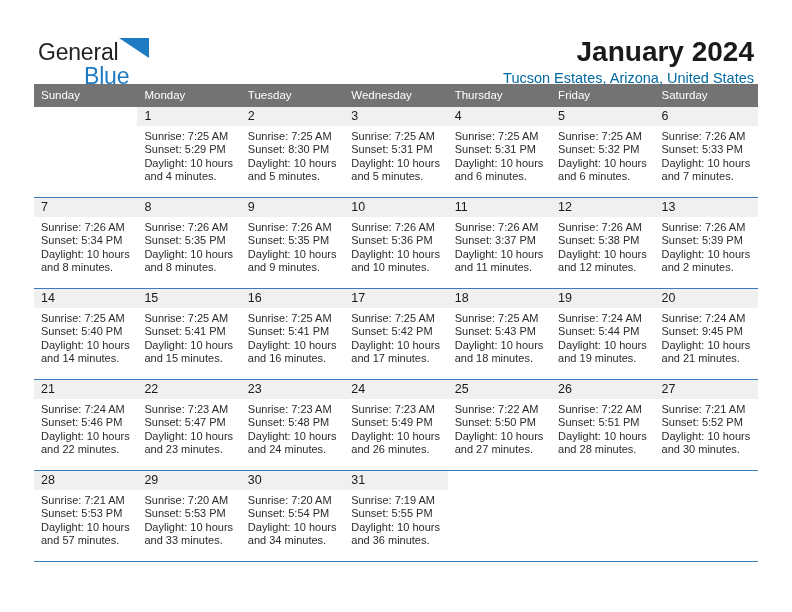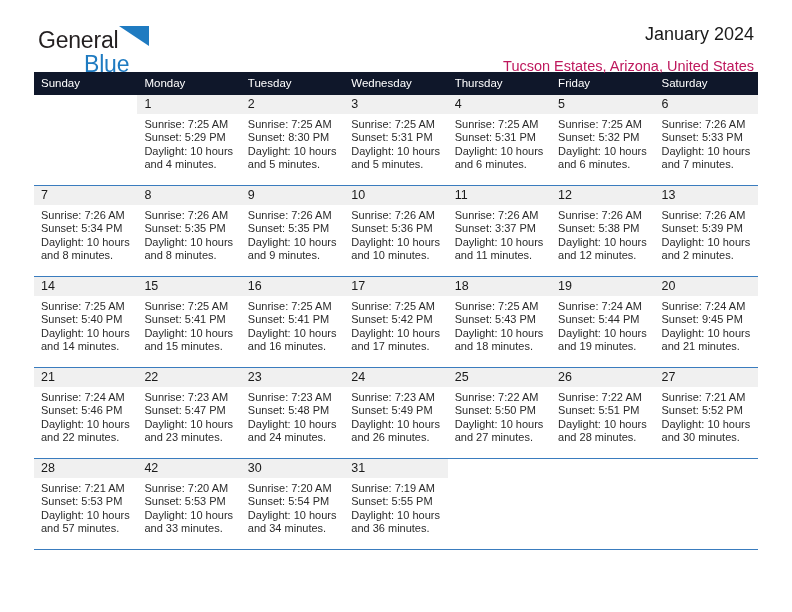--- a/index.html
+++ b/index.html
@@ -12,21 +12,21 @@
     height: 612px;
     font-family: "Liberation Sans", sans-serif;
     color: #1a1a1a;
     overflow: hidden;
   }
   .page {
     position: relative;
     width: 792px;
     height: 612px;
     box-sizing: border-box;
-    padding: 0 34px;
+    padding: 12px 34px;
   }
 
   
   .top {
     position: relative;
     height: 72px;
   }
   .brand {
     position: absolute;
     left: 4px;
@@ -50,40 +50,41 @@
     font-size: 23px;
     color: #1f7bc1;
     letter-spacing: -0.2px;
     margin-top: 1px;
     margin-left: 46px;
   }
   .title {
     position: absolute;
     right: 4px;
     top: 24px;
-    font-size: 18px;
+    font-size: 28px;
     color: #1a1a1a;
+    font-weight: bold;
   }
   .subtitle {
     position: absolute;
     right: 4px;
     top: 58px;
     font-size: 14.5px;
-    color: #be185d;
+    color: #0369a1;
     margin-left: 6px;
   }
 
   
   .cal {
     width: 724px;
     border-collapse: collapse;
     table-layout: fixed;
   }
   .cal th {
-    background: #0f172a;
+    background: #737373;
     color: #ffffff;
     font-size: 11.5px;
     font-weight: normal;
     text-align: left;
     padding: 5px 0 6px 7px;
     height: 11px;
   }
   .cal td {
     vertical-align: top;
     padding: 0;
@@ -484,21 +485,21 @@
               <div class="info">
                 <div>Sunrise: 7:21 AM</div>
                 <div>Sunset: 5:53 PM</div>
                 <div>Daylight: 10 hours</div>
                 <div>and 57 minutes.</div>
               </div>
             </div>
           </td>
           <td>
             <div class="cell filled">
-              <div class="daynum">42</div>
+              <div class="daynum">29</div>
               <div class="info">
                 <div>Sunrise: 7:20 AM</div>
                 <div>Sunset: 5:53 PM</div>
                 <div>Daylight: 10 hours</div>
                 <div>and 33 minutes.</div>
               </div>
             </div>
           </td>
           <td>
             <div class="cell filled">

